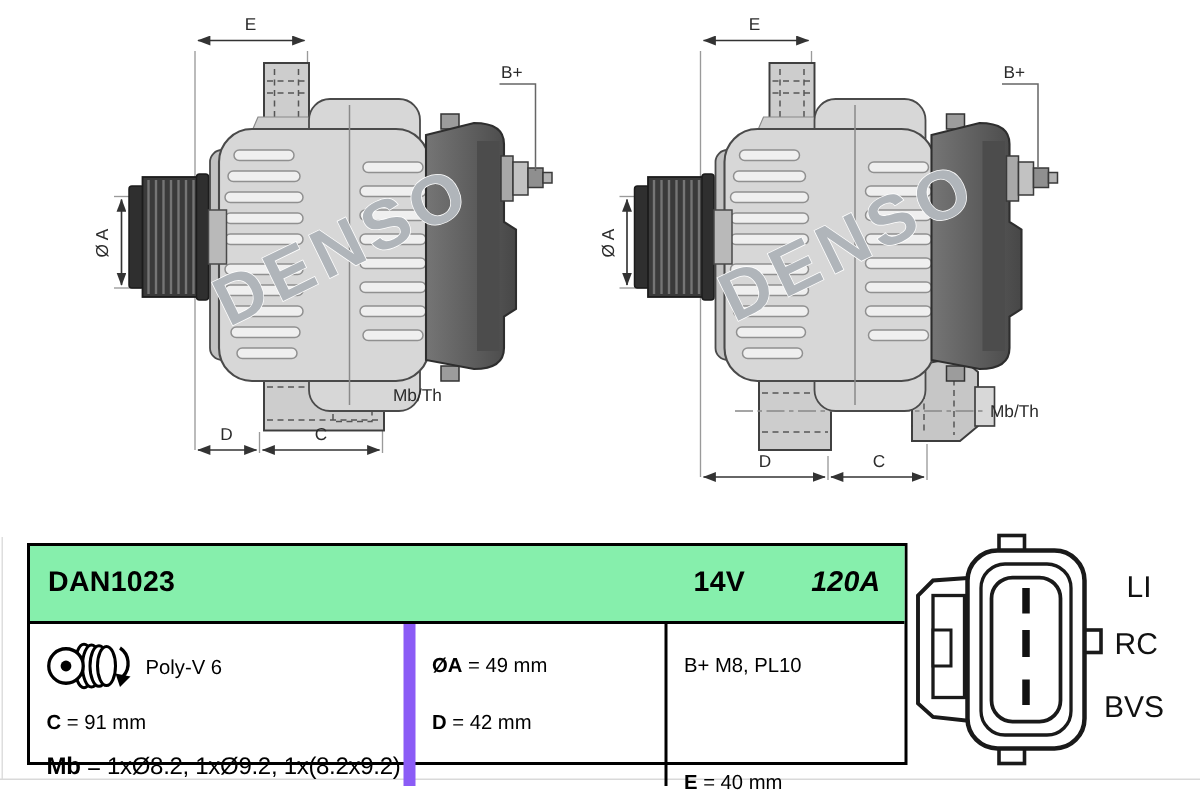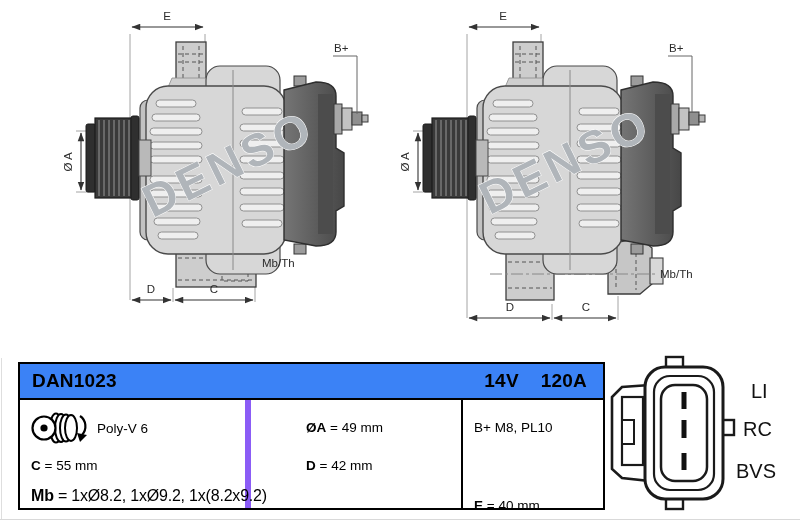--- a/index.html
+++ b/index.html
@@ -9,29 +9,29 @@
 
   .page-frame-bottom { position:absolute; left:0; top:519px; width:800px; height:1px; background:#d9d9d9; }
   .page-frame-left   { position:absolute; left:1px; top:358px; width:1px; height:162px; background:#dedede; }
 
   .drawings-svg { position:absolute; left:0; top:0; width:800px; height:355px; }
   .connector-svg { position:absolute; left:605px; top:350px; width:195px; height:182px; }
 
   
   .spec-table { position:absolute; left:18px; top:362px; width:587px; height:148px;
                 border:2px solid #000; background:#fff; }
-  .spec-header { height:36px; background:#3b82f6; border-bottom:2px solid #000;
+  .spec-header { height:52px; background:#86efac; border-bottom:2px solid #000;
                  display:flex; align-items:center; padding:0 16px 0 12px;
                  font-size:19px; font-weight:bold; letter-spacing:0.2px; }
   .spec-header .spacer { flex:1; }
-  .spec-header .amp { margin-left:22px; }
+  .spec-header .amp { margin-left:44px;font-style:italic; }
   .spec-body { display:flex; height:108px; }
   .spec-col { position:relative; height:100%; font-size:13.5px; }
-  .col1 { width:231px; border-right:6px solid #8b5cf6;padding-left:36px; }
-  .col2 { width:168px; border-right:2px solid #000;margin-left:44px; }
+  .col1 { width:257px; border-right:8px solid #8b5cf6;padding-left:36px; }
+  .col2 { width:168px; border-right:2px solid #000; }
   .col3 { flex:1; }
   .cell-row { position:absolute; left:11px; white-space:nowrap; }
   .cell-row b { font-weight:bold; }
   .pulley-row { top:8px; display:flex; align-items:center; gap:8px; }
   .r-c  { top:58px; }
   .r-mb { top:87px; font-size:16px; letter-spacing:-0.2px; }
   .r-oa { top:20px; }
   .r-d  { top:58px; }
   .r-bp { top:20px; }
   .r-e  { top:58px;margin-top:40px; }
@@ -332,21 +332,21 @@
           <ellipse cx="30" cy="20" rx="6" ry="14" fill="#fff" stroke="#000" stroke-width="2"></ellipse>
           <ellipse cx="35" cy="20" rx="6" ry="13.5" fill="#fff" stroke="#000" stroke-width="2"></ellipse>
           <ellipse cx="40" cy="20" rx="6" ry="13" fill="#fff" stroke="#000" stroke-width="2"></ellipse>
           <circle cx="13" cy="20" r="11.5" fill="#fff" stroke="#000" stroke-width="2.2"></circle>
           <circle cx="13" cy="20" r="3.6" fill="#000"></circle>
           <path d="M49,8 A 11 12 0 0 1 51,27" fill="none" stroke="#000" stroke-width="2.2"></path>
           <polygon points="46,25 56,27 49,34" fill="#000"></polygon>
         </svg>
         <span>Poly-V 6</span>
       </div>
-      <div class="cell-row r-c"><b>C</b><span> = 55 mm</span></div>
+      <div class="cell-row r-c"><b>C</b><span> = 91 mm</span></div>
       <div class="cell-row r-mb"><b>Mb</b><span> = 1xØ8.2, 1xØ9.2, 1x(8.2x9.2)</span></div>
     </div>
 
     <div class="spec-col col2">
       <div class="cell-row r-oa"><b>ØA</b><span> = 49 mm</span></div>
       <div class="cell-row r-d"><b>D</b><span> = 42 mm</span></div>
     </div>
 
     <div class="spec-col col3">
       <div class="cell-row r-bp"><span>B+ M8, PL10</span></div>

